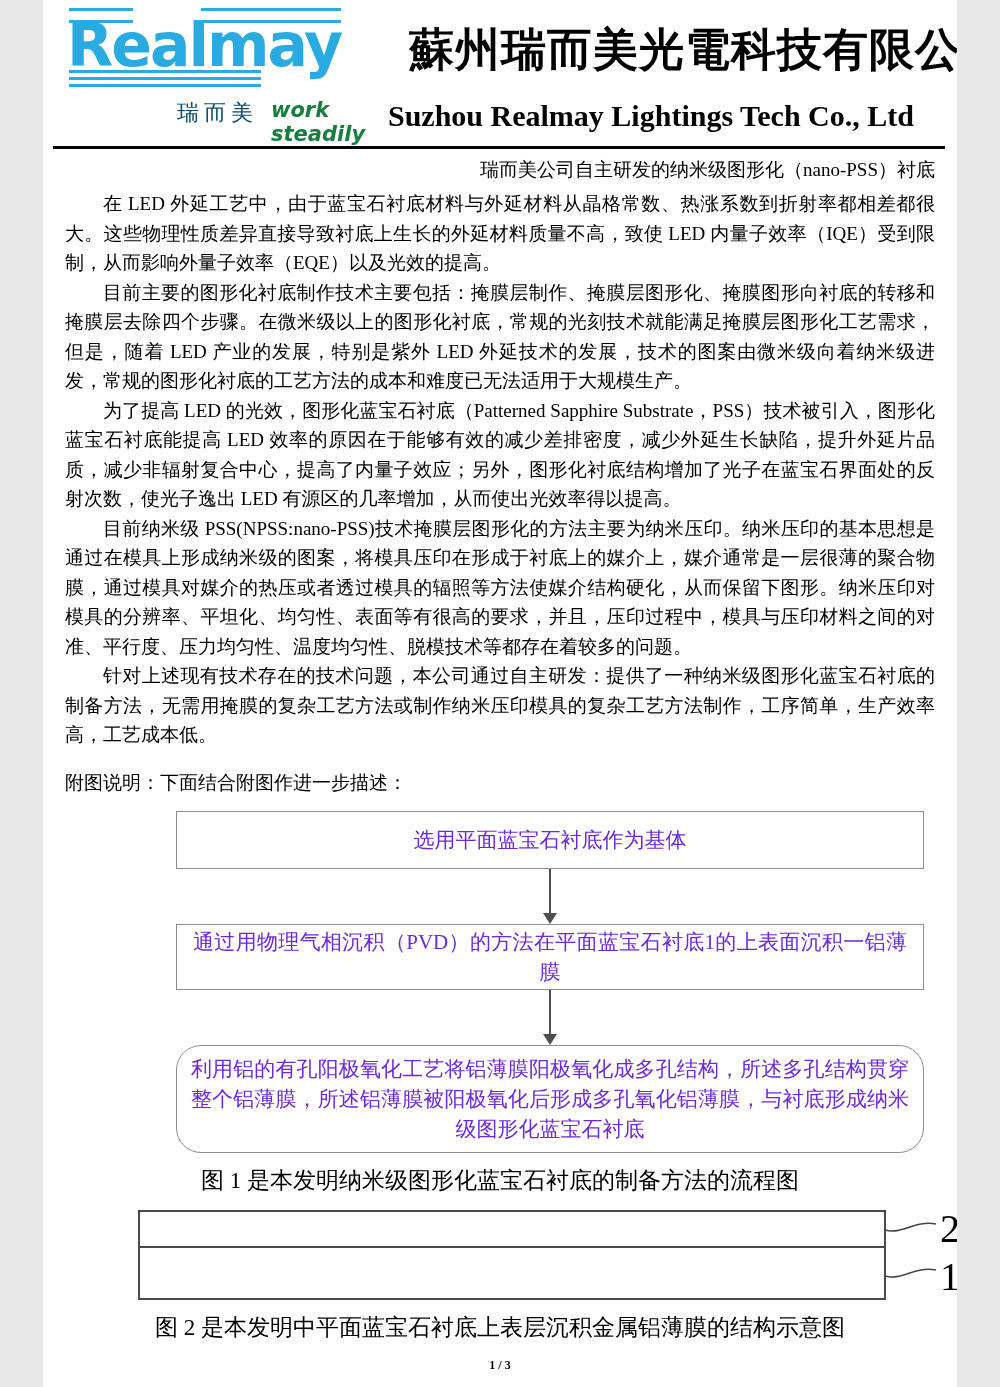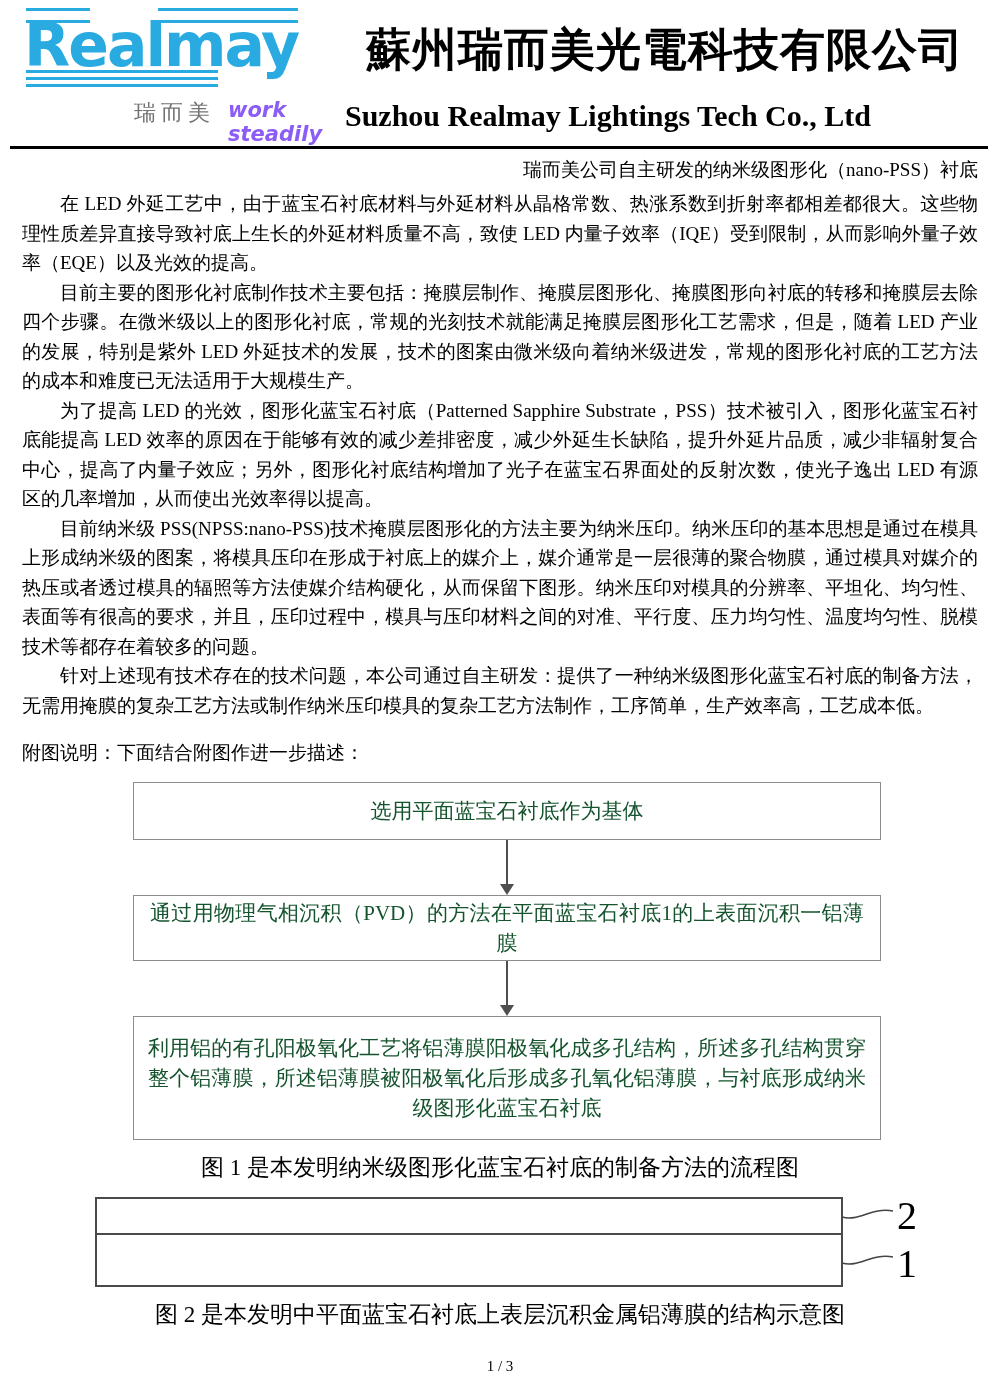--- a/index.html
+++ b/index.html
@@ -1,41 +1,41 @@
 <!DOCTYPE html>
 <html><head>
 <meta charset="utf-8">
 <style>
   html,body { margin:0; padding:0; background:#e8e8e8; }
   .page {
-    position:relative; width:1000px; height:1387px; margin:0 auto;
+    position:relative; width:914px; height:1387px; margin:0 auto;
     background:#ffffff; color:#000;
     font-family:"Liberation Serif", serif;
     overflow:hidden;
   }
 
   
   .logo-block { position:absolute; left:22px; top:4px; width:320px; height:132px; }
   .brand {
     position:absolute; left:2px; top:6px;
     font-family:"DejaVu Sans", sans-serif; font-weight:bold;
     font-size:60px; line-height:70px; color:#29ABE2; letter-spacing:-2px;
   }
   .logo-stripe-top-a { position:absolute; left:4px; top:4px; width:64px; height:9px;
     border-top:3px solid #29ABE2; border-bottom:3px solid #29ABE2; }
   .logo-stripe-top-b { position:absolute; left:136px; top:4px; width:140px; height:9px;
     border-top:3px solid #29ABE2; border-bottom:3px solid #29ABE2; }
   .logo-stripe-bottom { position:absolute; left:4px; top:66px; width:192px; height:17px;
     background:repeating-linear-gradient(to bottom, #29ABE2 0 3px, rgba(0,0,0,0) 3px 7px); }
   .logo-cn {
-    position:absolute; left:112px; top:94px; color:#737373;
+    position:absolute; left:112px; top:94px; color:#0c4a6e;
     font-size:22px; letter-spacing:5px; font-family:"Liberation Serif", serif;
   }
   .logo-slogan {
-    position:absolute; left:206px; top:94px; color:#8b5cf6;
+    position:absolute; left:206px; top:94px; color:#15803d;
     font-size:21px; font-weight:bold; font-style:italic;
     font-family:"DejaVu Sans", sans-serif; letter-spacing:0px;
   }
   .company { position:absolute; left:345px; top:22px; width:640px; }
   .company-cn {
     font-size:45px; line-height:56px; font-weight:bold; letter-spacing:1px;
     font-family:"Liberation Serif", serif;
     text-align:center;
   }
   .company-en {
@@ -48,44 +48,44 @@
   .content { position:absolute; left:22px; right:22px; top:156px; }
   .doc-title { text-align:right; font-size:19px; line-height:27px; margin:0 0 6px 0; font-weight:normal; }
   p.body { font-size:19px; line-height:29.5px; text-align:justify; text-indent:2em; margin:0; }
   .fig-note { font-size:19px; line-height:29.5px; margin-top:18px; }
 
   
   .flowchart { width:748px; margin:14px 0 0 111px; }
   .flow-box {
     box-sizing:border-box; border:1px solid #8c8c8c; background:#fff;
     font-size:21px; line-height:30px; text-align:justify; text-align-last:center;
-    padding:13px 16px; color:#14532d;
+    padding:13px 16px; color:#6d28d9;
   }
   .flow-box.two-line { padding:2px 16px; }
-  .flow-box.three-line { padding:16px 14px; }
+  .flow-box.three-line { padding:8px 14px;border-radius:25px; }
   .flow-arrow { position:relative; width:2px; height:44px; margin:0 auto 11px auto; background:#4f4f4f; }
   .flow-arrow::after {
     content:""; position:absolute; left:-6px; bottom:-11px;
     border:7px solid rgba(0,0,0,0); border-bottom:none; border-top:11px solid #4f4f4f;
   }
   .caption { text-align:center; font-size:23px; line-height:27px; margin-top:14px; }
 
   
   .fig2 { position:relative; width:748px; margin:16px 0 0 73px; height:90px; }
   .layer-top    { box-sizing:border-box; height:38px; border:2px solid #4a4a4a; background:#fff; }
   .layer-bottom { box-sizing:border-box; height:52px; border:2px solid #4a4a4a; border-top:none; background:#fff; }
   .leader-svg { position:absolute; left:746px; top:0; }
   .fig2-label { position:absolute; font-family:"Liberation Serif", serif; font-size:40px; line-height:54px; }
   .fig2-label.l2 { left:802px; top:-8px; }
   .fig2-label.l1 { left:802px; top:40px; }
 
   
   .footer {
     position:absolute; top:1358px; left:0; width:100%; text-align:center;
-    font-size:15px; font-weight:normal; font-family:"Liberation Serif", serif;
+    font-size:12px; font-weight:bold; font-family:"Liberation Serif", serif;
   }
 </style>
 </head>
 <body>
 
 <div class="page">
 
   <div class="logo-block">
     <div class="logo-stripe-top-a"></div>
     <div class="logo-stripe-top-b"></div>

